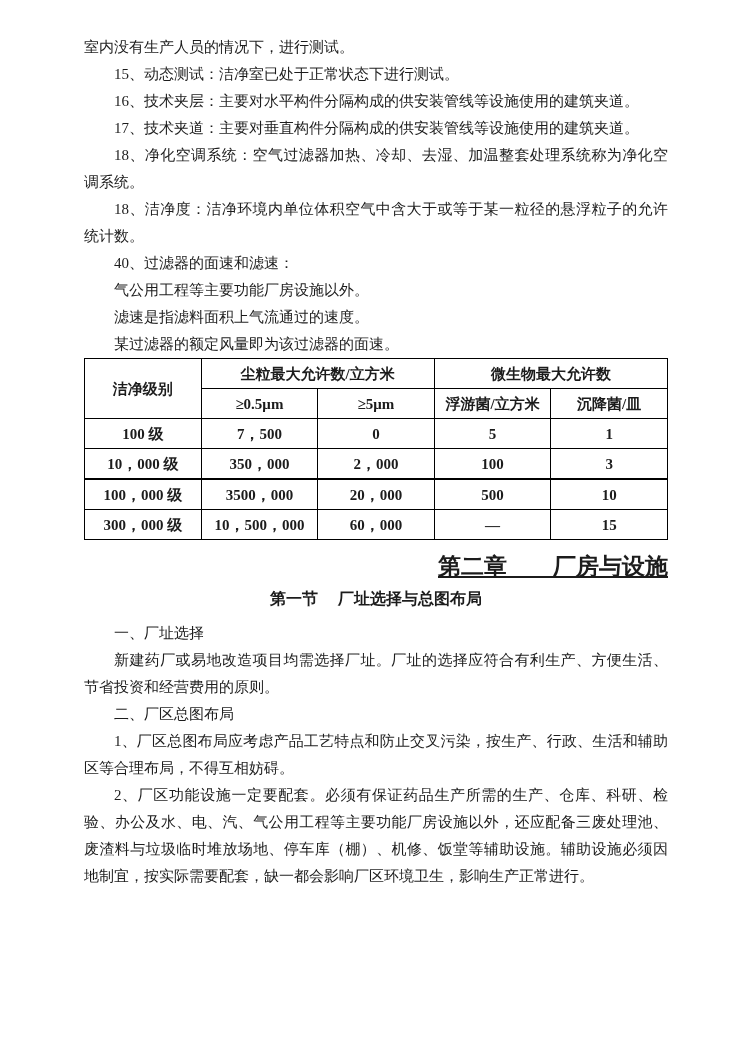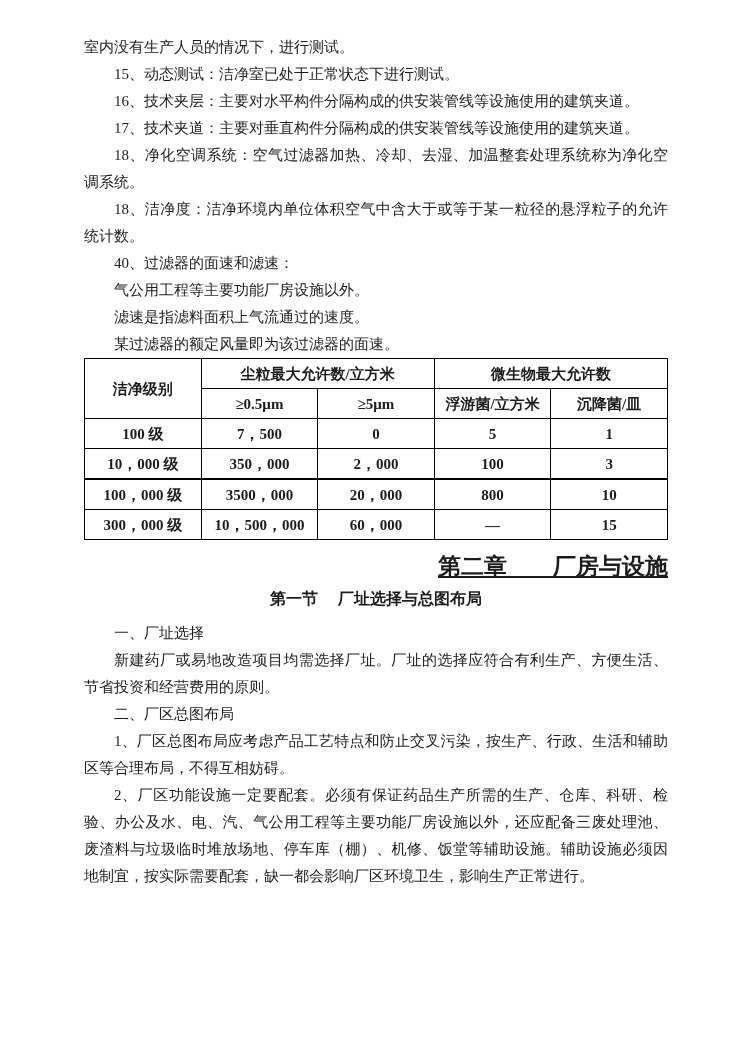--- a/index.html
+++ b/index.html
@@ -97,21 +97,21 @@
         <td>10，000 级</td>
         <td>350，000</td>
         <td>2，000</td>
         <td>100</td>
         <td>3</td>
       </tr>
       <tr class="thick-top">
         <td>100，000 级</td>
         <td>3500，000</td>
         <td>20，000</td>
-        <td>800</td>
+        <td>500</td>
         <td>10</td>
       </tr>
       <tr>
         <td>300，000 级</td>
         <td>10，500，000</td>
         <td>60，000</td>
         <td>—</td>
         <td>15</td>
       </tr>
     </tbody>

